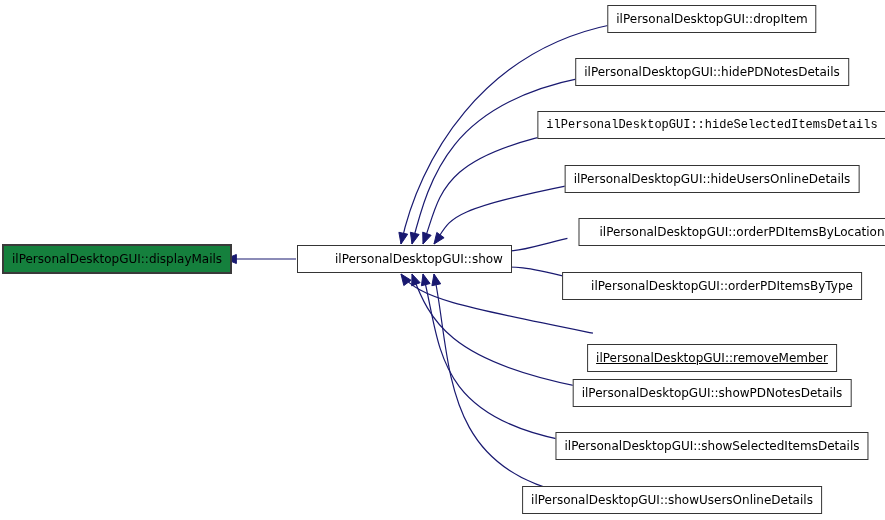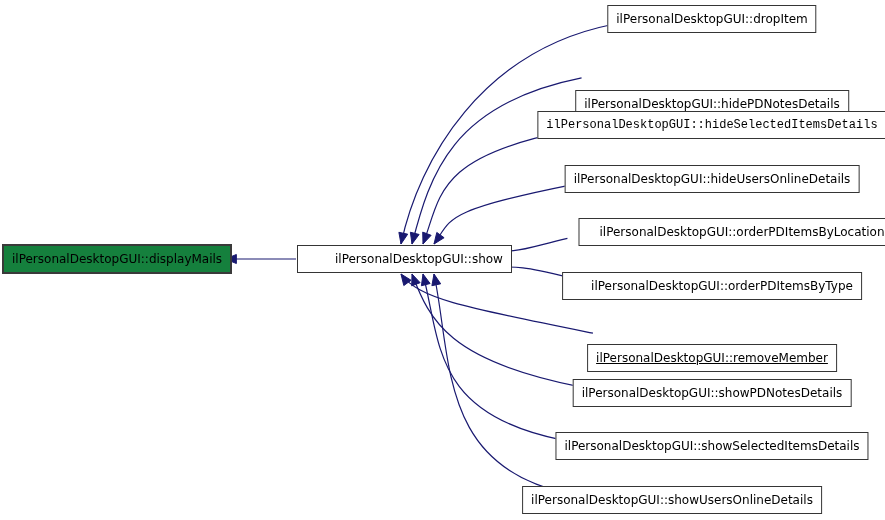--- a/index.html
+++ b/index.html
@@ -63,21 +63,21 @@
       <polygon points="412,274 420.1187392365168,282.679635545888 411.7074623648577,285.88126347372304" fill="#191970" stroke="#191970" stroke-width="1"></polygon>
       <path d="M 562.6015625 440.09375 C 432.6015625 414.09375, 441 343.759375, 423 274" fill="none" stroke="#191970" stroke-width="1.2"></path>
       <polygon points="423,274 430.1055963930981,283.526830527431 421.39102735850594,285.7754493349054" fill="#191970" stroke="#191970" stroke-width="1"></polygon>
       <path d="M 568.96875 493.5 C 438.96875 467.5, 452 359, 434 274" fill="none" stroke="#191970" stroke-width="1.2"></path>
       <polygon points="434,274 440.6812467514228,283.829086521473 431.876502970478,285.6936204986143" fill="#191970" stroke="#191970" stroke-width="1"></polygon>
     </svg>
   <div id="nodeLayer">
       <div class="node focus" style="left: 2px; top: 259px;">ilPersonalDesktopGUI::displayMails</div>
       <div class="node mid" style="left: 297px; top: 259px; padding-left: 37px;">ilPersonalDesktopGUI::show</div>
       <div class="node caller" style="left: 712px; top: 18.5px;">ilPersonalDesktopGUI::dropItem</div>
-      <div class="node caller" style="left: 712px; top: 71.9px; margin-top: 32px;">ilPersonalDesktopGUI::hidePDNotesDetails</div>
+      <div class="node caller" style="left: 712px; top: 71.9px;">ilPersonalDesktopGUI::hidePDNotesDetails</div>
       <div class="node caller" style="left: 712px; top: 125.4px; font-family: Liberation Mono, monospace;">ilPersonalDesktopGUI::hideSelectedItemsDetails</div>
       <div class="node caller" style="left: 712px; top: 178.8px;">ilPersonalDesktopGUI::hideUsersOnlineDetails</div>
       <div class="node caller" style="left: 736px; top: 232.3px; padding-left: 20px;">ilPersonalDesktopGUI::orderPDItemsByLocation</div>
       <div class="node caller" style="left: 712px; top: 285.7px; padding-left: 28px;">ilPersonalDesktopGUI::orderPDItemsByType</div>
       <div class="node caller" style="left: 712px; top: 358px; text-decoration: underline;">ilPersonalDesktopGUI::removeMember</div>
       <div class="node caller" style="left: 712px; top: 392.6px;">ilPersonalDesktopGUI::showPDNotesDetails</div>
       <div class="node caller" style="left: 712px; top: 446.1px;">ilPersonalDesktopGUI::showSelectedItemsDetails</div>
       <div class="node caller" style="left: 672px; top: 499.5px;">ilPersonalDesktopGUI::showUsersOnlineDetails</div>
     </div>
 </div>

